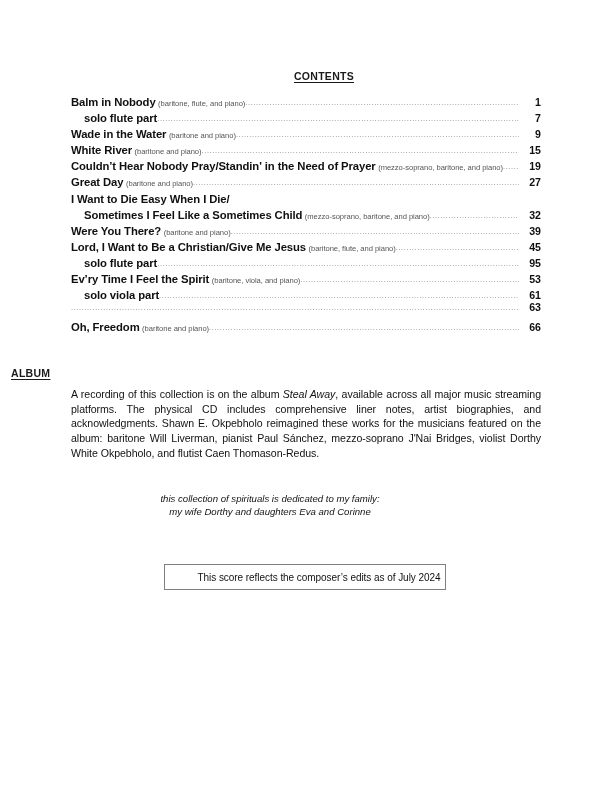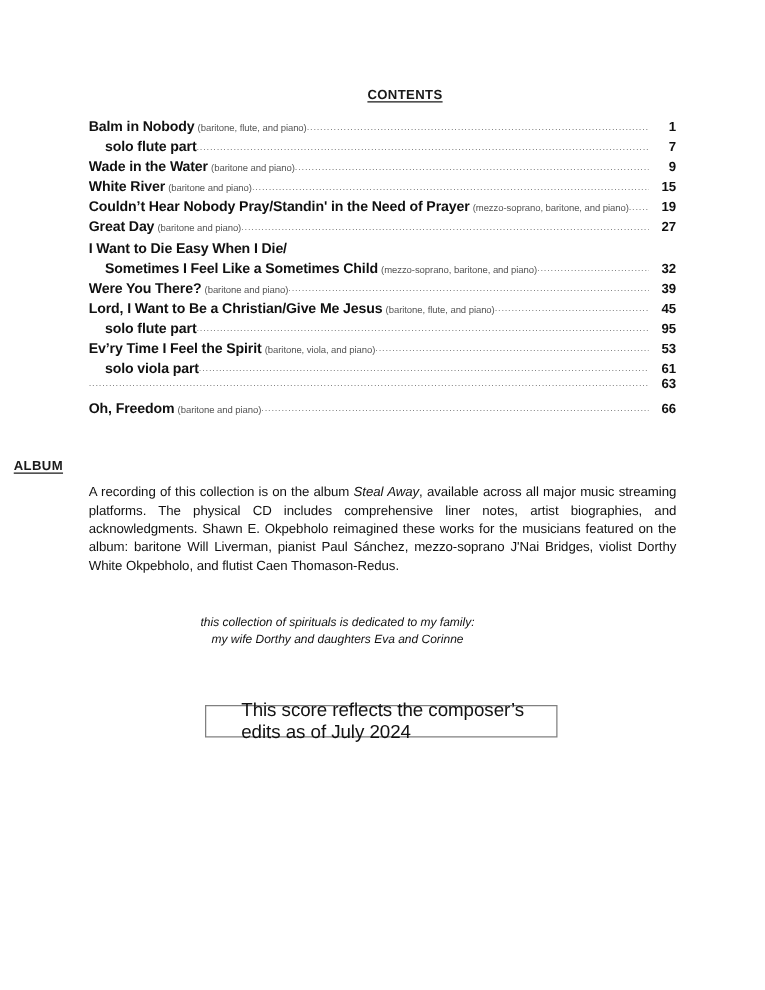--- a/index.html
+++ b/index.html
@@ -146,21 +146,21 @@
     width: 282px;
     height: 26px;
     border: 1px solid #808080;
     box-sizing: border-box;
     display: flex;
     align-items: center;
     justify-content: center;
     background: #ffffff;
   }
   .note-box-text {
-    font-size: 15px;
+    font-size: 10px;
     color: #111111;
     letter-spacing: -0.05px;
     margin-left: 28px;
   }
 </style>
 </head>
 <body>
 
 <div class="page">
 

